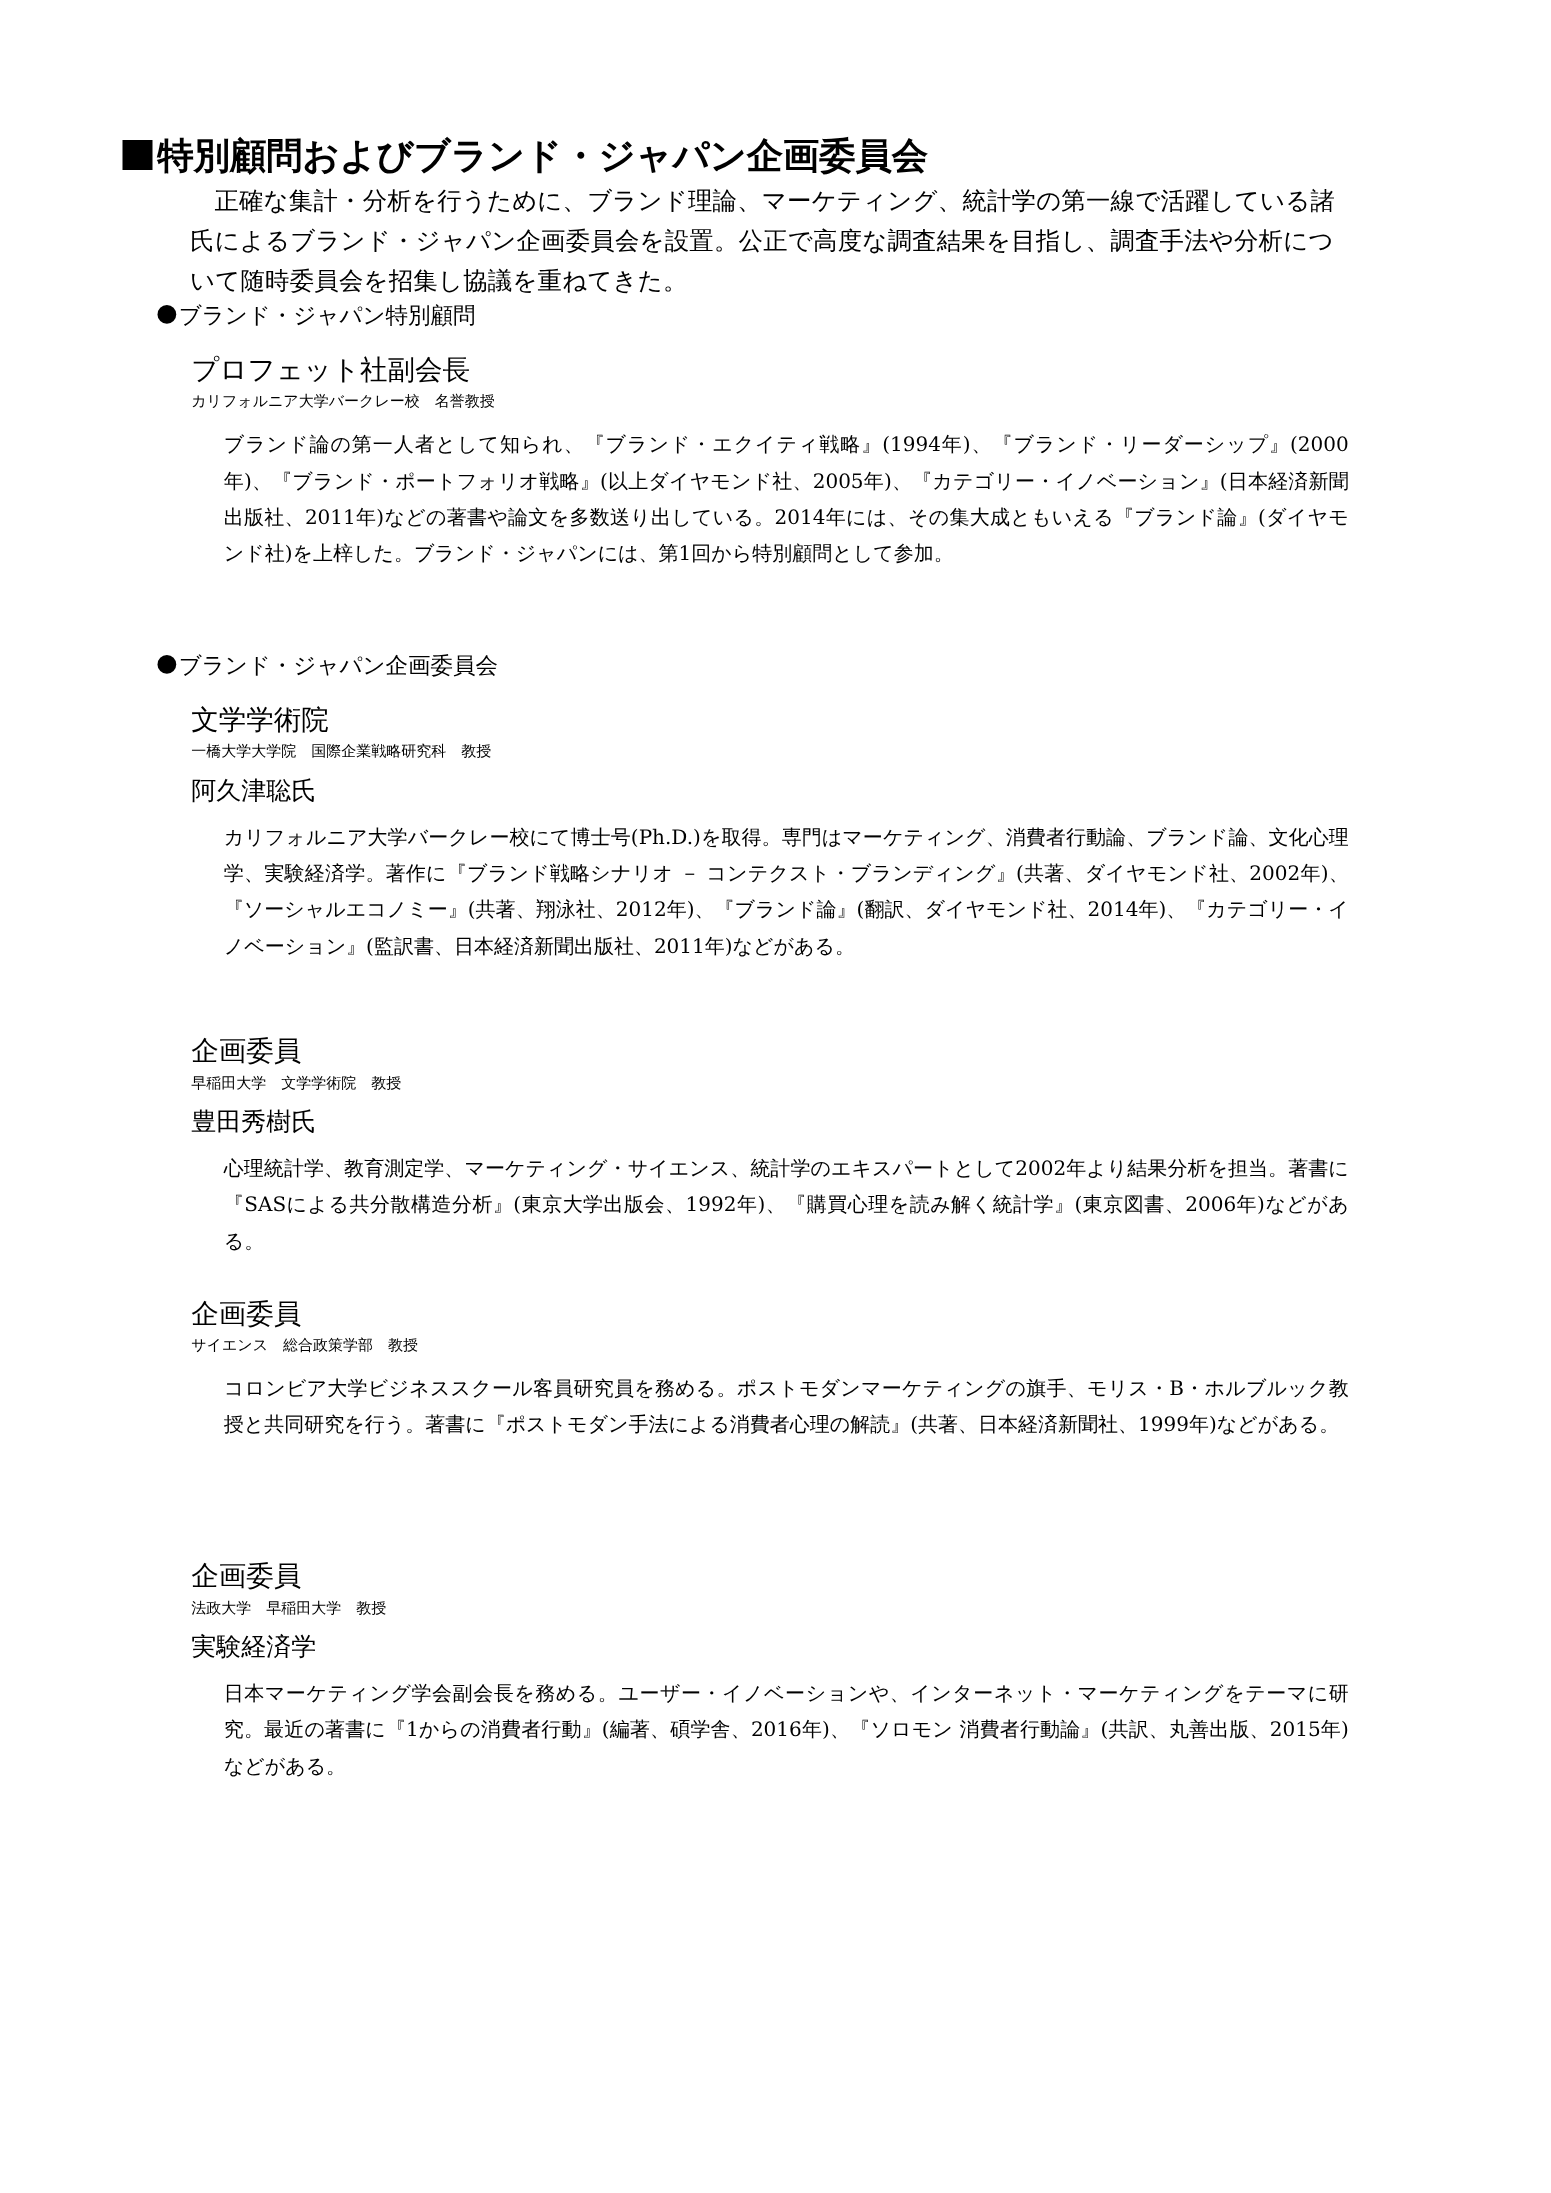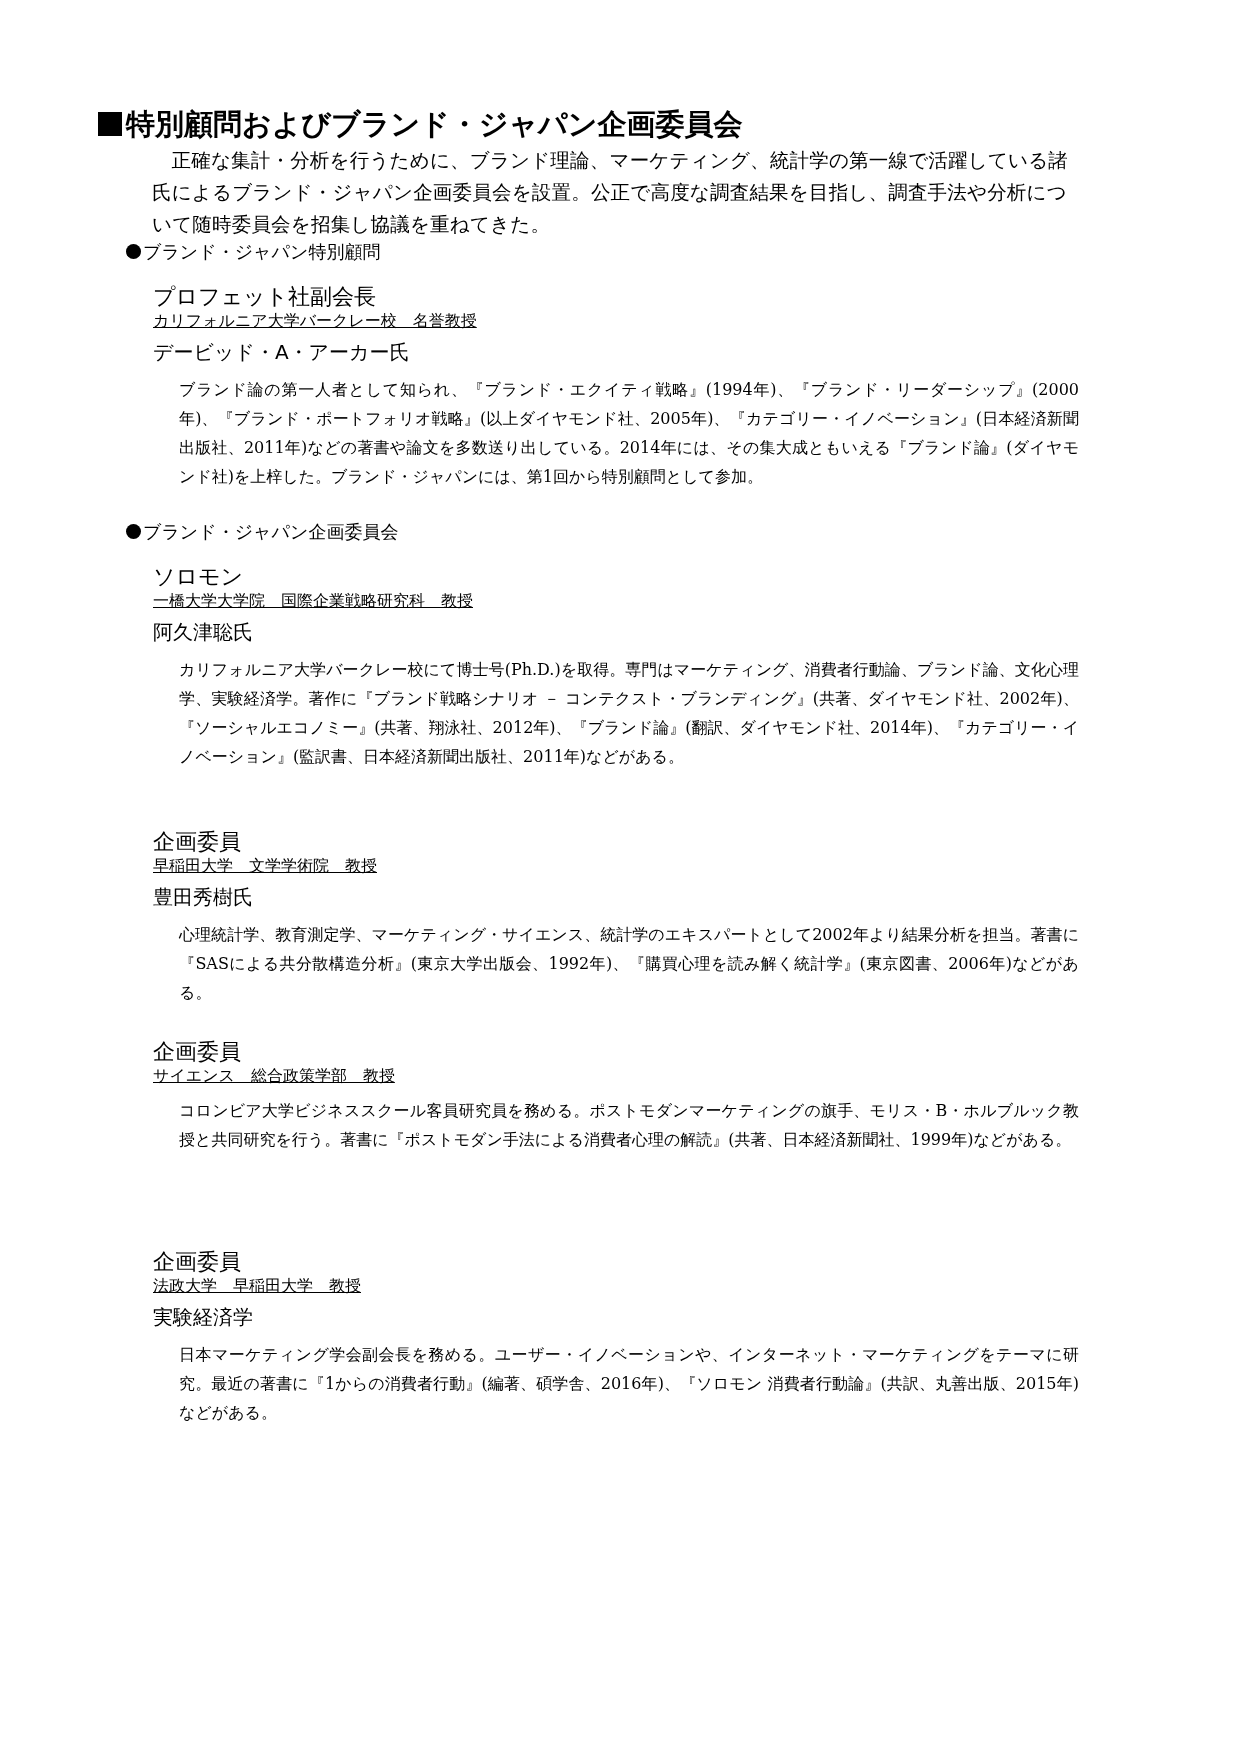--- a/index.html
+++ b/index.html
@@ -4,44 +4,43 @@
 <style>
   html, body { margin:0; padding:0; background:#ffffff; }
   body { width:1241px; height:1754px; position:relative; overflow:hidden; color:#000; font-family:"DejaVu Sans","Liberation Sans",sans-serif; }
   .page-title { position:absolute; left:98px; top:86px; font-size:29px; letter-spacing:0px; white-space:nowrap; }
   .page-title .sq { display:inline-block; width:24px; height:24px; background:#000; margin-right:4px; vertical-align:-2px; }
   .intro { position:absolute; left:152px; top:146px; width:928px; font-size:19.5px; line-height:32px; text-indent:1em; letter-spacing:0.2px; font-family:Liberation Mono, monospace; }
   .sec-head { position:absolute; left:126px; font-size:18px; white-space:nowrap; }
   .sec-head .dot { display:inline-block; width:15px; height:15px; border-radius:50%; background:#000; margin-right:2px; vertical-align:-1px; }
   .person { position:absolute; left:153px; width:930px; }
   .role { font-size:22px; line-height:24px; white-space:nowrap; }
-  .affil { font-size:16px; line-height:24px; white-space:nowrap;text-decoration:underline; }
+  .affil { font-size:12px; line-height:24px; white-space:nowrap; }
   .pname { font-size:20px; line-height:30px; margin-top:4px; white-space:nowrap; }
   .bio { margin-left:26px; margin-top:8px; width:900px; font-size:16px; line-height:29px; font-family:"DejaVu Serif","Liberation Serif",serif; text-align:justify; }
 </style>
 </head>
 <body>
 
 <h1 class="page-title"><span class="sq"></span><span>特別顧問およびブランド・ジャパン企画委員会</span></h1>
 
 <p class="intro" style="margin:0;">正確な集計・分析を行うために、ブランド理論、マーケティング、統計学の第一線で活躍している諸氏によるブランド・ジャパン企画委員会を設置。公正で高度な調査結果を目指し、調査手法や分析について随時委員会を招集し協議を重ねてきた。</p>
 
 <div class="sec-head" style="top:240px;"><span class="dot"></span><span>ブランド・ジャパン特別顧問</span></div>
 
 <div class="person" style="top:285px;">
   <div class="role">プロフェット社副会長</div>
   <div class="affil">カリフォルニア大学バークレー校　名誉教授</div>
-  <div class="pname">デービッド・A・アーカー氏</div>
   <div class="bio">ブランド論の第一人者として知られ、『ブランド・エクイティ戦略』(1994年)、『ブランド・リーダーシップ』(2000年)、『ブランド・ポートフォリオ戦略』(以上ダイヤモンド社、2005年)、『カテゴリー・イノベーション』(日本経済新聞出版社、2011年)などの著書や論文を多数送り出している。2014年には、その集大成ともいえる『ブランド論』(ダイヤモンド社)を上梓した。ブランド・ジャパンには、第1回から特別顧問として参加。</div>
 </div>
 
 <div class="sec-head" style="top:520px;"><span class="dot"></span><span>ブランド・ジャパン企画委員会</span></div>
 
 <div class="person" style="top:565px;">
-  <div class="role">ソロモン</div>
+  <div class="role">文学学術院</div>
   <div class="affil">一橋大学大学院　国際企業戦略研究科　教授</div>
   <div class="pname">阿久津聡氏</div>
   <div class="bio">カリフォルニア大学バークレー校にて博士号(Ph.D.)を取得。専門はマーケティング、消費者行動論、ブランド論、文化心理学、実験経済学。著作に『ブランド戦略シナリオ － コンテクスト・ブランディング』(共著、ダイヤモンド社、2002年)、『ソーシャルエコノミー』(共著、翔泳社、2012年)、『ブランド論』(翻訳、ダイヤモンド社、2014年)、『カテゴリー・イノベーション』(監訳書、日本経済新聞出版社、2011年)などがある。</div>
 </div>
 
 <div class="person" style="top:830px;">
   <div class="role">企画委員</div>
   <div class="affil">早稲田大学　文学学術院　教授</div>
   <div class="pname">豊田秀樹氏</div>
   <div class="bio">心理統計学、教育測定学、マーケティング・サイエンス、統計学のエキスパートとして2002年より結果分析を担当。著書に『SASによる共分散構造分析』(東京大学出版会、1992年)、『購買心理を読み解く統計学』(東京図書、2006年)などがある。</div>

